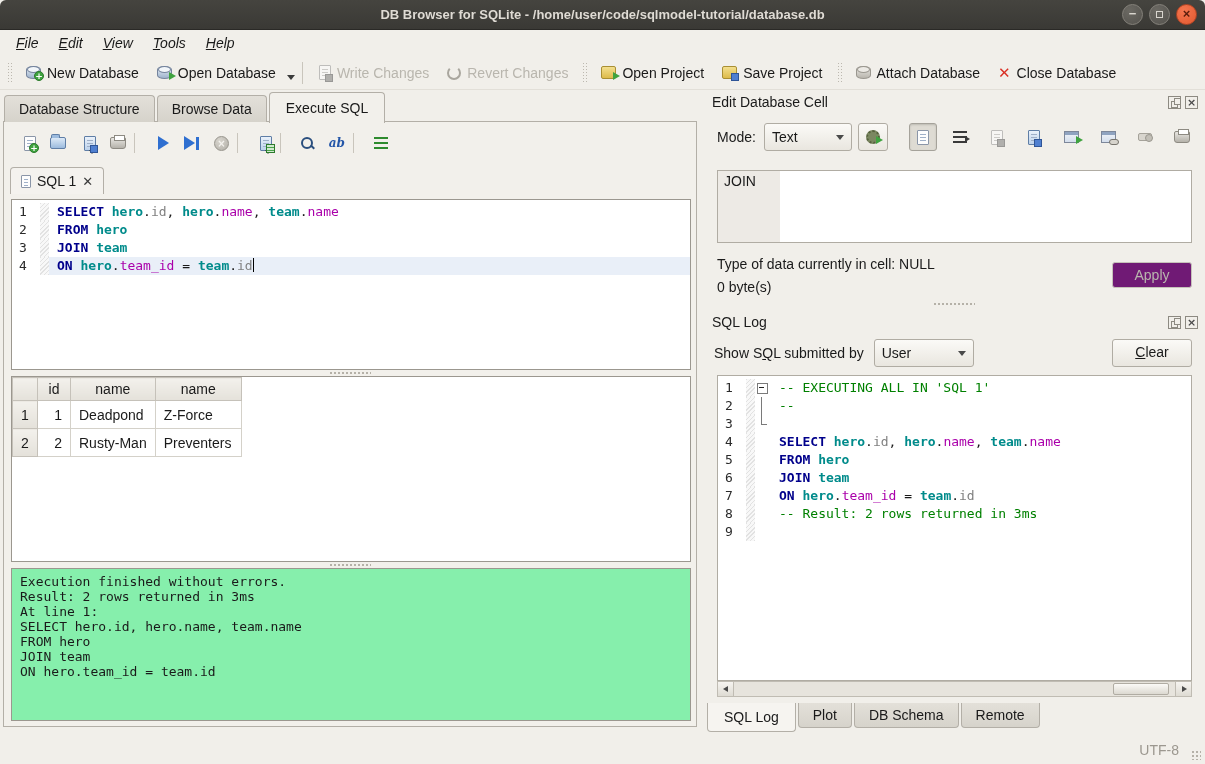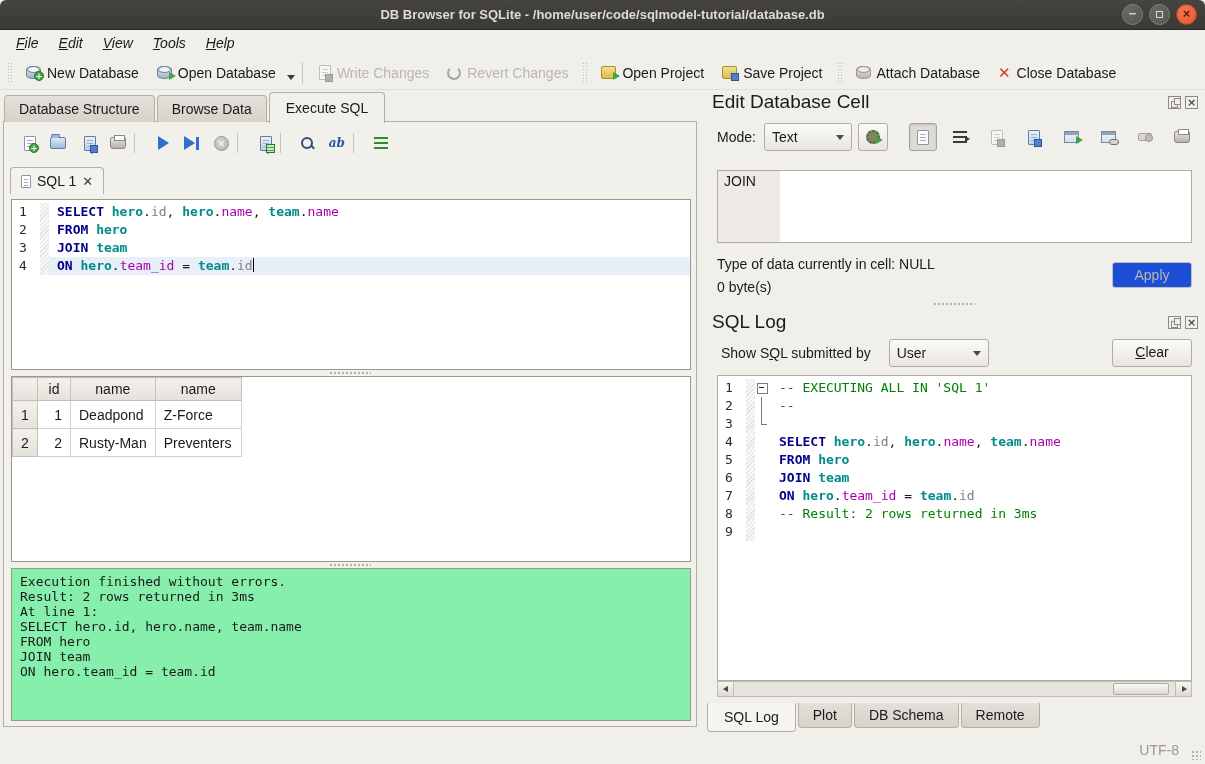--- a/index.html
+++ b/index.html
@@ -124,52 +124,52 @@
   .rtable td { border:1px solid #d4d1c9; padding:3px 8px; height:28px; background:#fff; }
   .rtable .rowhead { background:linear-gradient(#f3f1ec,#e4e1da); border:1px solid #c5c1b9; text-align:left; width:25px; }
   .rtable td.num { text-align:right; }
 
   .status-box { position:absolute; left:7px; top:446px; width:680px; height:153px; background:#86efac; border:1px solid #9b978f;
                 font-family:"DejaVu Sans Mono","Liberation Mono",monospace; font-size:13px; line-height:15px; padding:5px 8px; white-space:pre; }
 
   
   .right-pane { position:absolute; left:705px; top:0; width:497px; height:644px; }
   .dock-header { position:absolute; left:7px; right:4px; height:20px; display:flex; align-items:center; }
-  .dock-header .dtitle { flex:1; font-size:19px; }
+  .dock-header .dtitle { flex:1; font-size:14px; }
   .dock-ic { width:13px; height:13px; border:1px solid #8d8a82; position:relative; margin-left:4px; background:#f1efea; }
   .dock-ic.float::before { content:""; position:absolute; left:2px; top:4px; width:5px; height:5px; border:1px solid #8d8a82; }
   .dock-ic.float::after { content:""; position:absolute; left:5px; top:1px; width:5px; height:5px; border:1px solid #8d8a82; background:#f1efea; }
   .dock-ic.closex { font:bold 11px/11px "DejaVu Sans",sans-serif; text-align:center; color:#4a4a4a; }
   .dock-ic.closex::before { content:"×"; }
 
   .btnish { background:linear-gradient(#fbfaf7,#e9e6df); border:1px solid #b0aca3; border-radius:3px; }
   .select { display:flex; align-items:center; justify-content:space-between; padding:3px 7px; }
   .select .caret-down { border-top-color:#4a4a4a; }
   .pushbtn { text-align:center; padding:4px 0; }
-  .pushbtn.disabled { color:#b9b6ae; background:#1d4ed8; border-color:#c6c2ba; }
+  .pushbtn.disabled { color:#b9b6ae; background:#701a75; border-color:#c6c2ba; }
   .pushbtn u { text-decoration:underline; }
 
   .mode-row { position:absolute; left:12px; top:32px; right:6px; height:30px; display:flex; align-items:center; }
   .mode-label { margin-right:8px; }
   .mode-select { width:88px; height:28px; }
   .gearbtn { width:30px; height:28px; margin-left:6px; display:flex; align-items:center; justify-content:center; }
   .cell-icons { margin-left:auto; display:flex; align-items:center; gap:9px; }
   .cellicbtn { width:28px; height:28px; display:flex; align-items:center; justify-content:center; border-radius:3px; }
   .cellicbtn.pressed { background:#dedbd3; border:1px solid #a5a29a; box-shadow:inset 0 1px 2px rgba(0,0,0,.15); }
 
   .cell-editor { position:absolute; left:12px; top:80px; right:10px; height:73px; background:#fff; border:1px solid #b0aca3; display:flex; }
   .cell-editor .nullstrip { width:62px; background:#edeae5; padding:2px 0 0 6px; font-size:14px; }
   .cell-info-type { position:absolute; left:12px; top:166px; font-size:14px; }
   .cell-info-size { position:absolute; left:12px; top:189px; font-size:14px; }
   .apply-btn { position:absolute; right:10px; top:172px; width:80px; height:26px; }
 
   .rp-drag { top:212px; }
 
   .sqllog-header { top:222px; }
-  .log-controls { position:absolute; left:16px; top:248px; right:10px; height:30px; display:flex; align-items:center;gap:8px; }
+  .log-controls { position:absolute; left:9px; top:248px; right:10px; height:30px; display:flex; align-items:center; }
   .log-filter-label { margin-right:10px; }
   .log-filter-label u { text-decoration:underline; }
   .user-select { width:100px; height:28px; }
   .clear-btn { margin-left:auto; width:80px; height:28px; }
 
   .log-box { position:absolute; left:12px; top:285px; right:10px; height:306px; background:#fff; border:1px solid #b0aca3; overflow:hidden; }
 
   .hscroll { position:absolute; left:12px; right:10px; top:591px; height:16px; background:#e7e4dd; border:1px solid #c0bcb3; display:flex; }
   .hs-arrow { width:16px; height:14px; background:linear-gradient(#f6f4f0,#dedbd3); border-right:1px solid #c0bcb3; position:relative; }
   .hs-arrow.right { border-right:none; border-left:1px solid #c0bcb3; margin-left:auto; }

